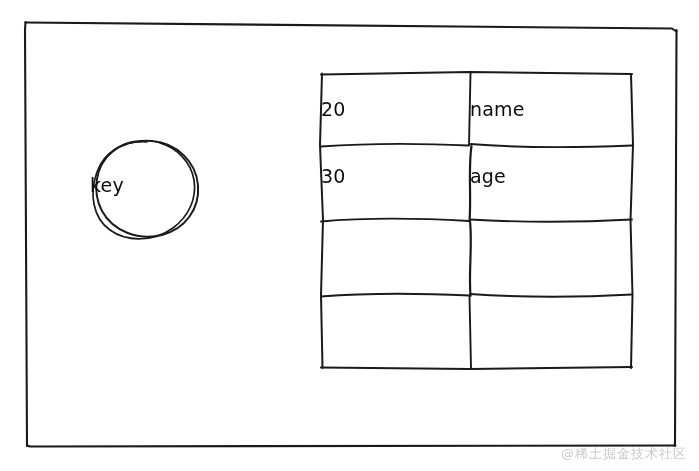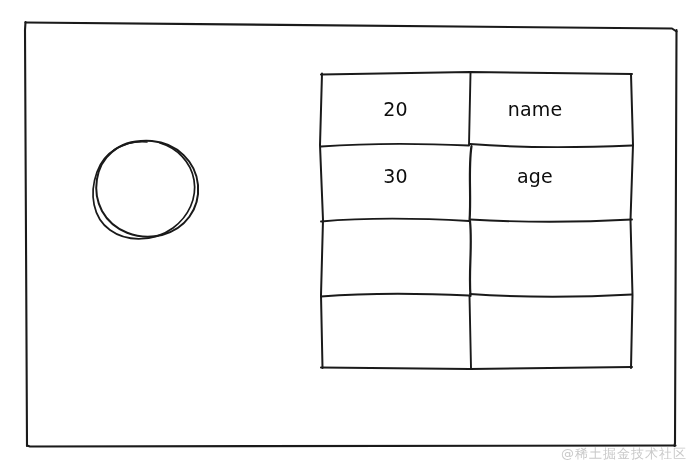--- a/index.html
+++ b/index.html
@@ -39,21 +39,21 @@
     stroke-linejoin: round;
   }
 
   .label {
     position: absolute;
     margin: 0;
     padding: 0;
     color: #0d0d0d;
     font-family: "DejaVu Sans", sans-serif;
     font-weight: 400;
-    text-align: center;
+    text-align: left;
     white-space: nowrap;
     line-height: 1;
     letter-spacing: 0.2px;
   }
 
   .cell-label {
     font-size: 19px;
   }
 
   .key-label {
@@ -137,20 +137,21 @@
       <path class="sketch-stroke" stroke-width="1.9" d="M321,296.5 C372,292.5 426,293.5 469,295.5"></path>
       <path class="sketch-stroke" stroke-width="1.9" d="M470,294.0 C522,297.5 586,297.0 632,294.5"></path>
 
       <path class="sketch-stroke" stroke-width="1.9" d="M470.5,73.0 L469.0,145.0"></path>
       <path class="sketch-stroke" stroke-width="2.2" d="M471.5,146.0 C468.0,170 471.5,196 469.5,221.0"></path>
       <path class="sketch-stroke" stroke-width="2.2" d="M470.0,221.0 C472.5,246 468.5,271 470.5,296.0"></path>
       <path class="sketch-stroke" stroke-width="1.9" d="M469.5,296.0 L471.0,368.0"></path>
     </g>
   </svg>
 
+  <div class="label key-label" id="key-text">key</div>
 
   <div class="label cell-label col-left row-1">20</div>
   <div class="label cell-label col-right row-1">name</div>
 
   <div class="label cell-label col-left row-2">30</div>
   <div class="label cell-label col-right row-2">age</div>
 
 
 
   <div id="watermark">@稀土掘金技术社区</div>

